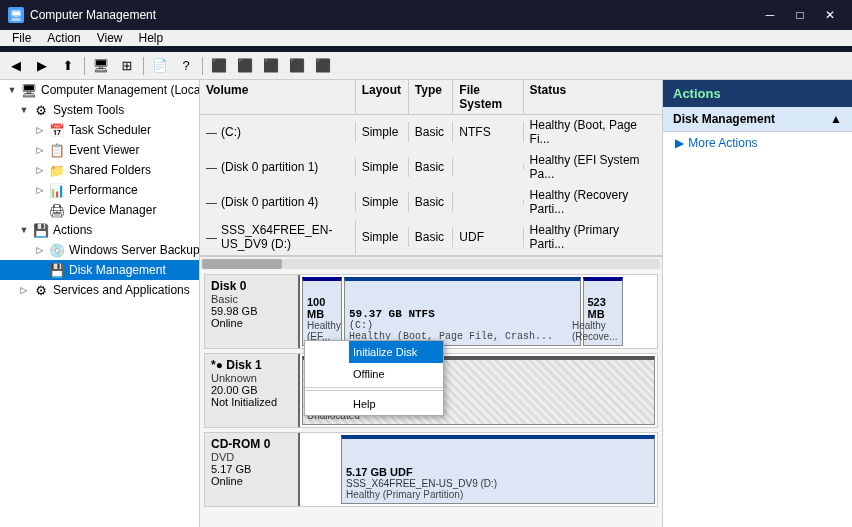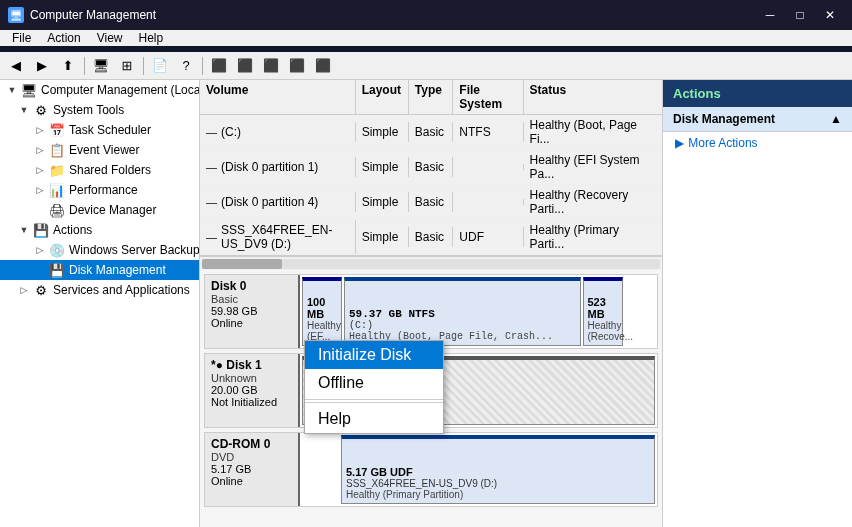--- a/index.html
+++ b/index.html
@@ -240,24 +240,25 @@
       position: absolute;
       left: 304px;
       top: 340px;
       background: white;
       border: 1px solid #aaa;
       box-shadow: 2px 2px 6px rgba(0,0,0,0.3);
       z-index: 100;
       min-width: 140px;
     }
     .context-menu-item {
-      padding: 5px 13px;
-      font-size: 16px;
+      padding: 5px 4px;
+      font-size: 11px;
       cursor: pointer;
       white-space: nowrap;
+      margin-left: 44px;
     }
     .context-menu-item.selected-item { background: #0078d4; color: white; }
     .context-menu-separator { height: 1px; background: #ccc; margin: 2px 0; }
   </style>
 </head>
 <body>
 
 <div class="title-bar">
   <div class="title-bar-left">
     <div class="title-bar-icon">🖥</div>
@@ -427,21 +428,21 @@
           <div class="disk-partitions">
             <div class="partition dark-blue-top" style="width:8%; background:#dce6f5;">
               <div class="partition-size">100 MB</div>
               <div class="partition-status">Healthy (EF...</div>
             </div>
             <div class="partition blue-top" style="width:67%; background:#dce6f5;font-family:Liberation Mono, monospace;">
               <div class="partition-size">59.37 GB NTFS</div>
               <div class="partition-label">(C:)</div>
               <div class="partition-status">Healthy (Boot, Page File, Crash...</div>
             </div>
-            <div class="partition dark-blue-top" style="width:11%; background:#dce6f5;">
+            <div class="partition dark-blue-top" style="width:11%; background:#dce6f5;align-items:flex-end;">
               <div class="partition-size">523 MB</div>
               <div class="partition-status">Healthy (Recove...</div>
             </div>
           </div>
         </div>
 
         <div class="disk-row">
           <div class="disk-info" style="background:#e8e8e8;">
             <div class="disk-name">*● Disk 1</div>
             <div class="disk-type">Unknown</div>

